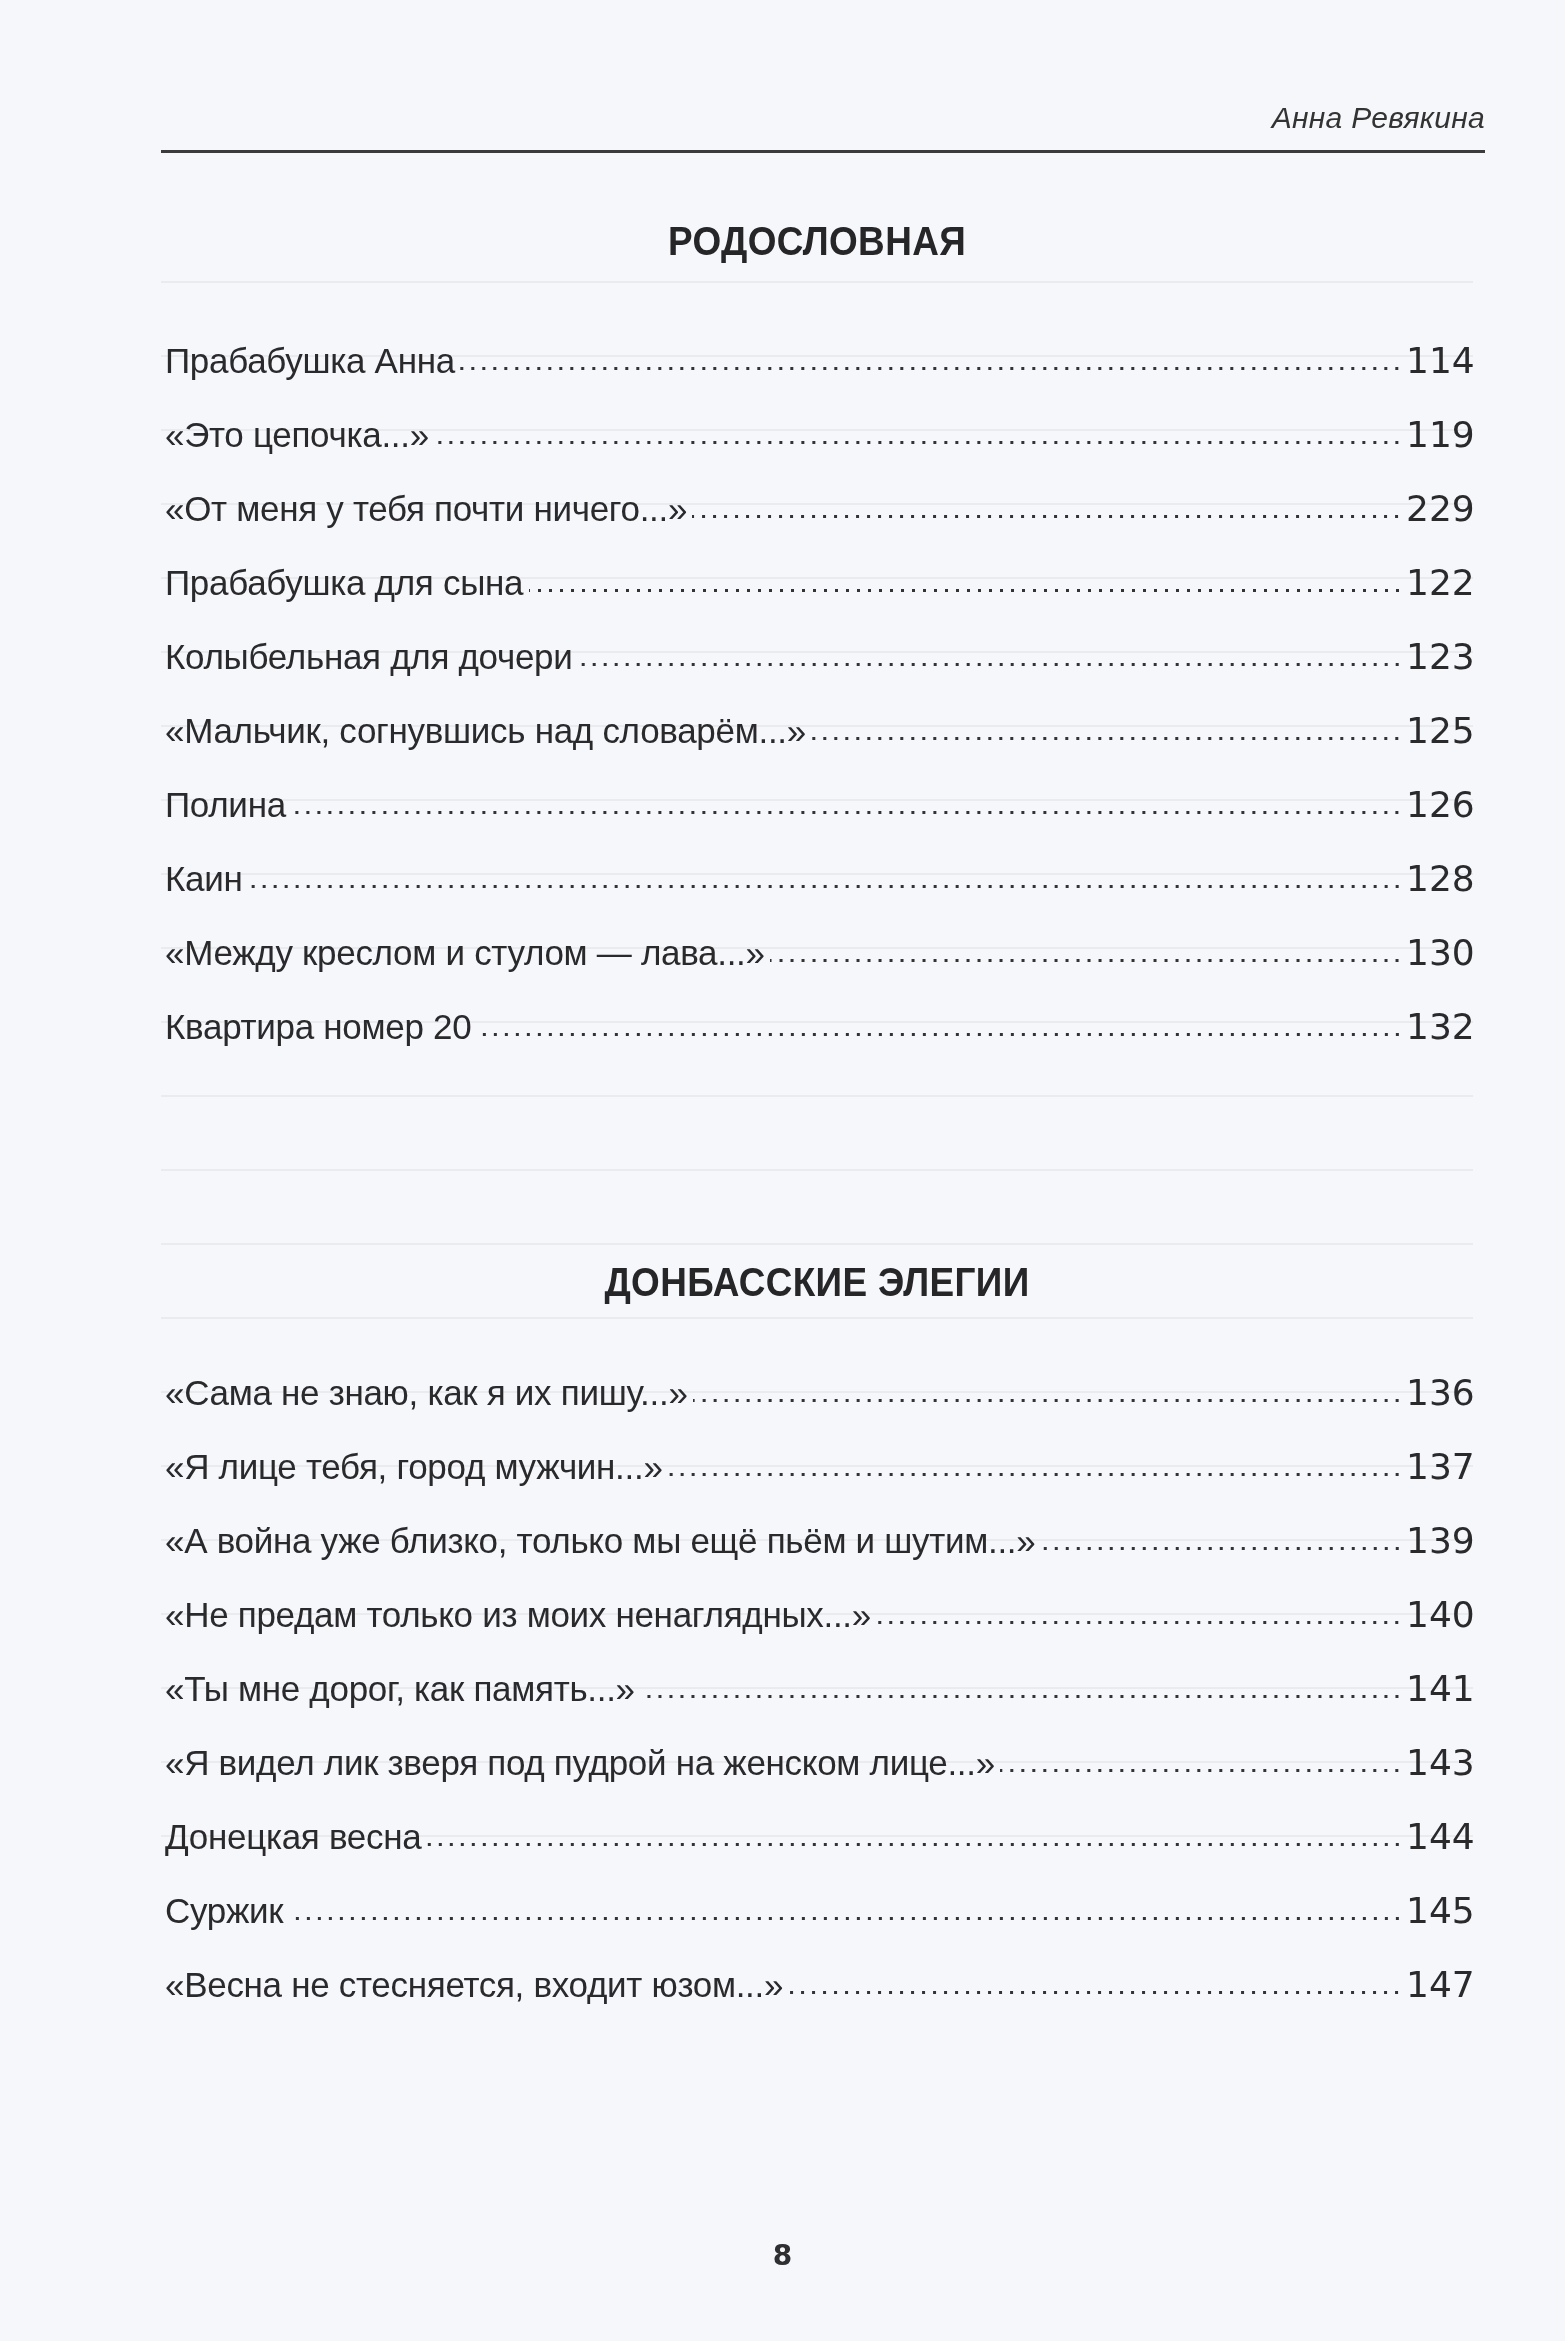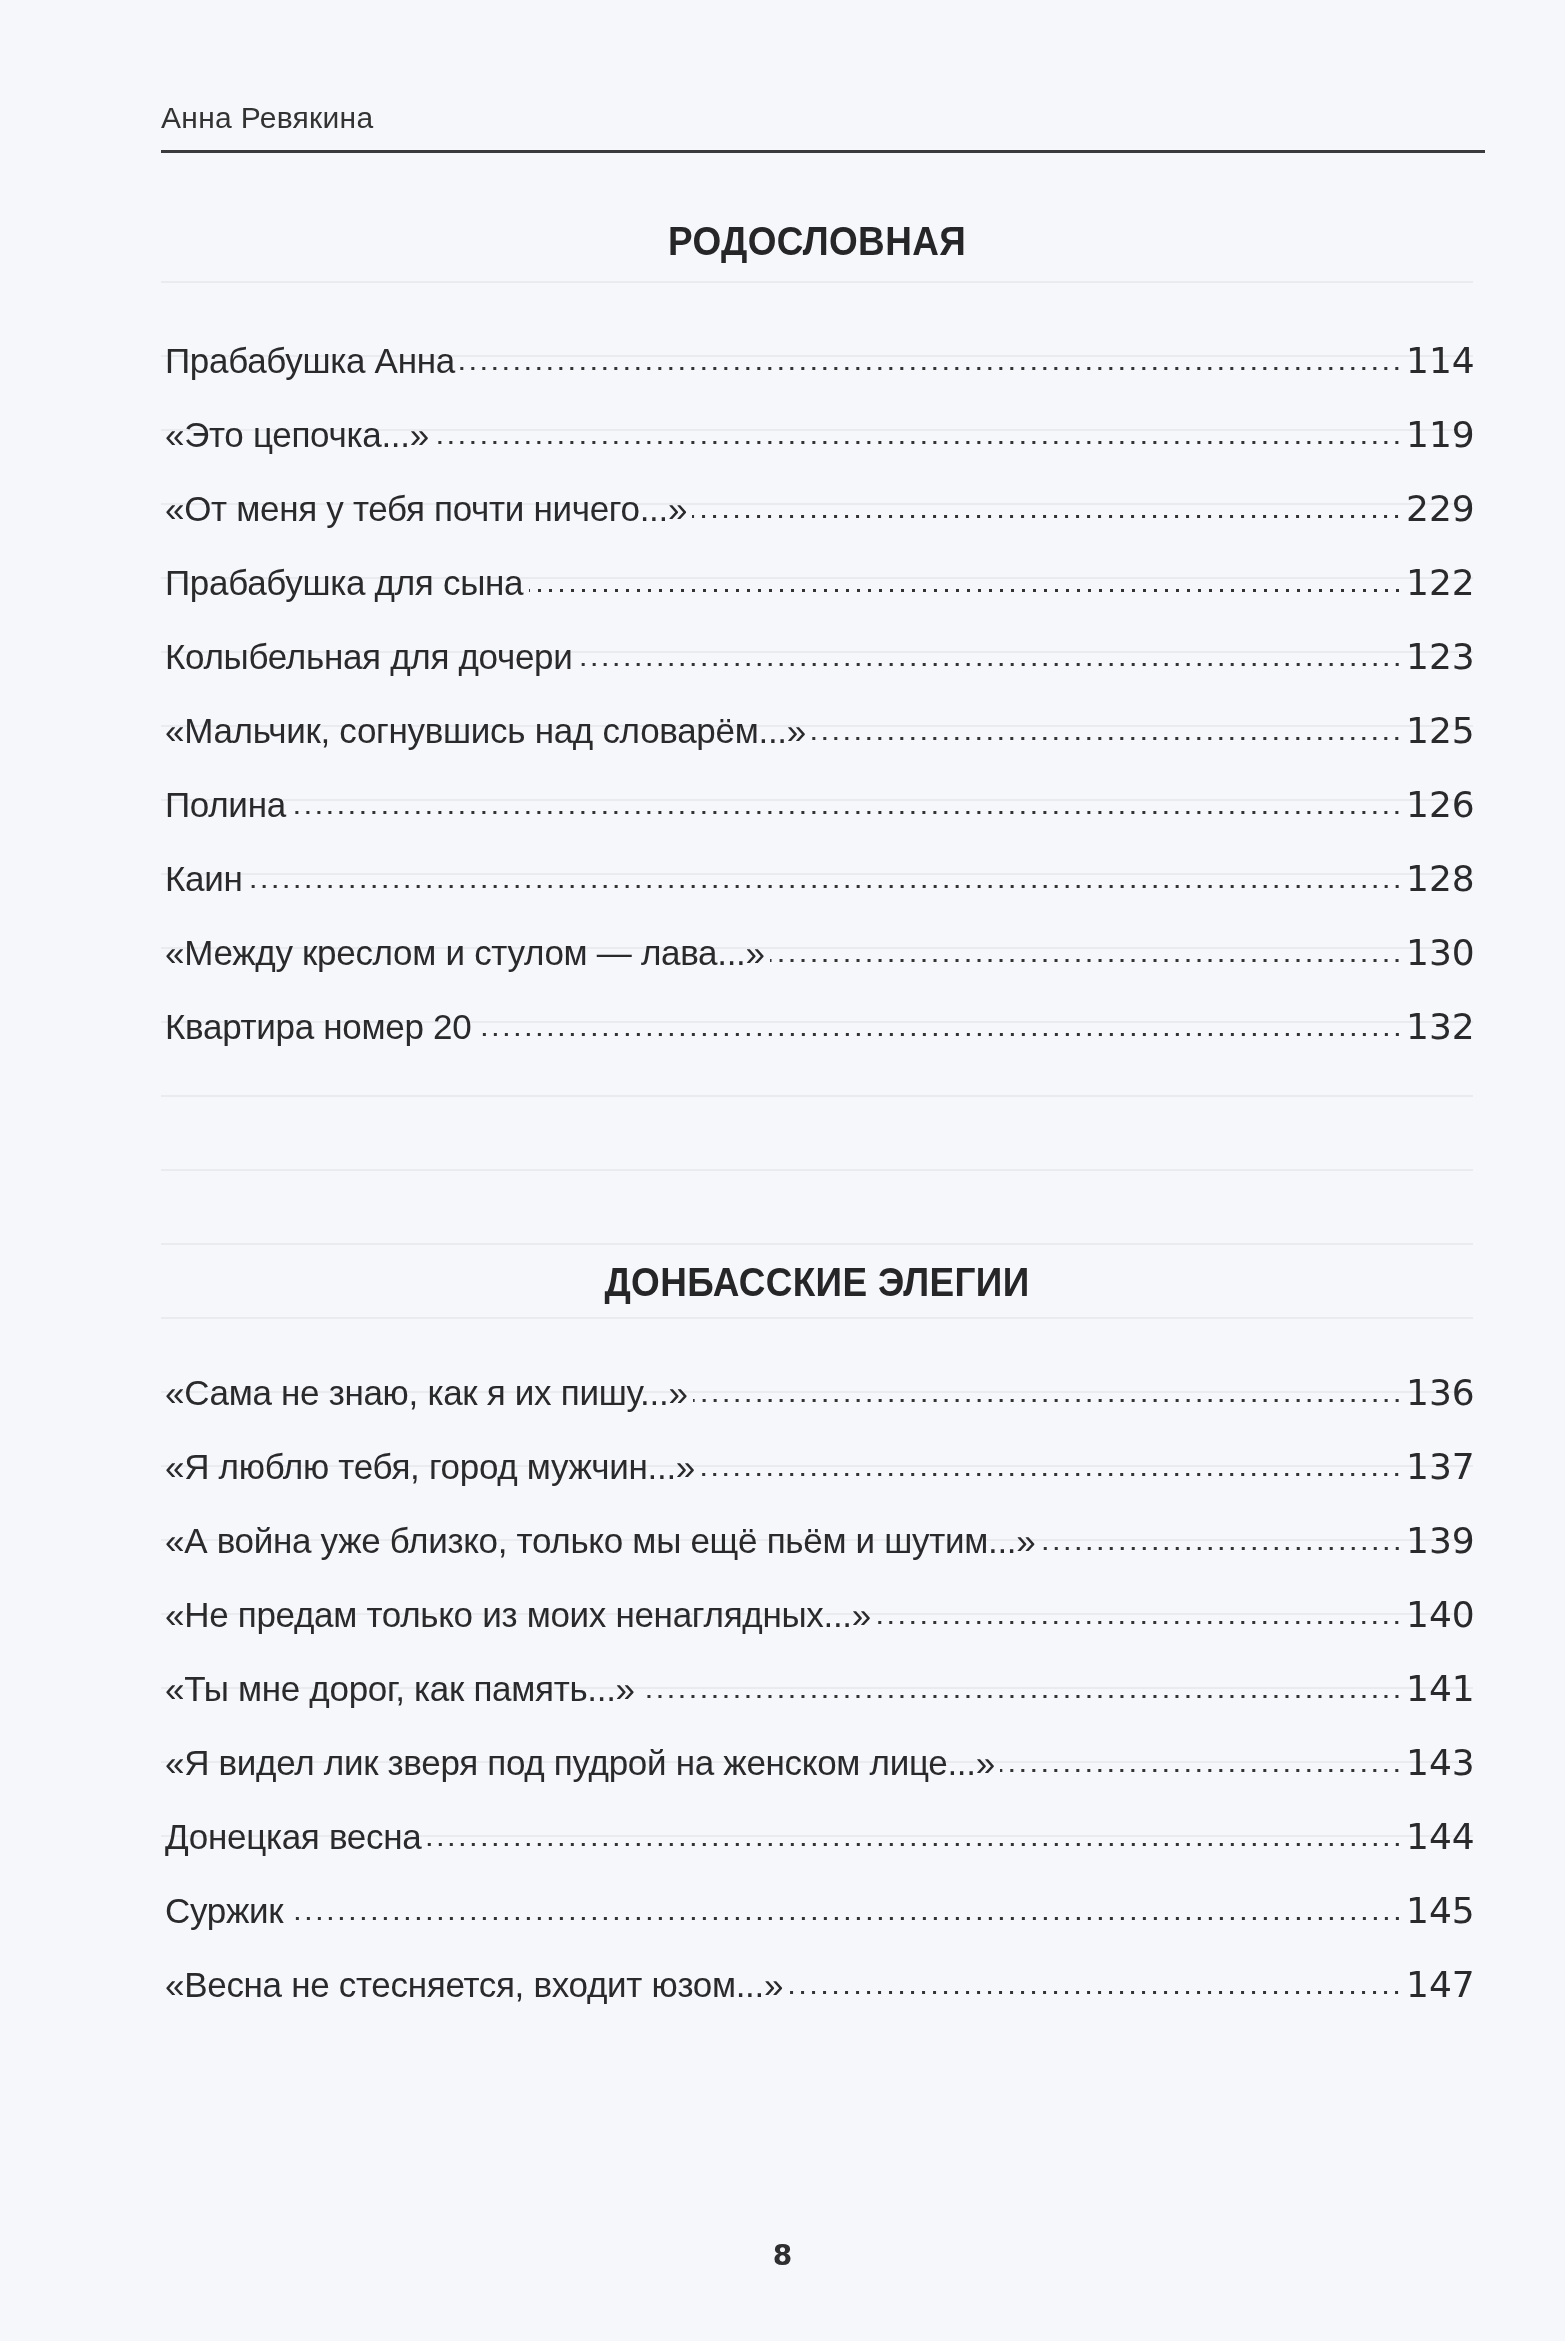--- a/index.html
+++ b/index.html
@@ -13,22 +13,23 @@
       position: relative;
       overflow: hidden;
       color: #2a2a2c;
       font-family: "Liberation Sans", "DejaVu Sans", sans-serif;
     }
     .running-head {
       position: absolute;
       left: 161px;
       width: 1324px;
       top: 101px;
-      text-align: left;
+      text-align: right;
       font-family: "Liberation Sans", sans-serif;
+      font-style: italic;
       font-size: 30px;
       color: #333;
       letter-spacing: 0.3px;
     }
     .head-rule {
       position: absolute;
       left: 161px;
       width: 1324px;
       top: 150px;
       height: 2.6px;
@@ -176,21 +177,21 @@
 
 <div class="section-title" style="top:1259px;">ДОНБАССКИЕ ЭЛЕГИИ</div>
 
 <ul class="toc-list" style="top:1352px;">
   <li class="toc-item">
     <span class="toc-title">«Сама не знаю, как я их пишу...»</span>
     <span class="toc-leader"></span>
     <span class="toc-page">136</span>
   </li>
   <li class="toc-item">
-    <span class="toc-title">«Я люблю тебя, город мужчин...»</span>
+    <span class="toc-title">«Я лице тебя, город мужчин...»</span>
     <span class="toc-leader"></span>
     <span class="toc-page">137</span>
   </li>
   <li class="toc-item">
     <span class="toc-title">«А война уже близко, только мы ещё пьём и шутим...»</span>
     <span class="toc-leader"></span>
     <span class="toc-page">139</span>
   </li>
   <li class="toc-item">
     <span class="toc-title">«Не предам только из моих ненаглядных...»</span>

